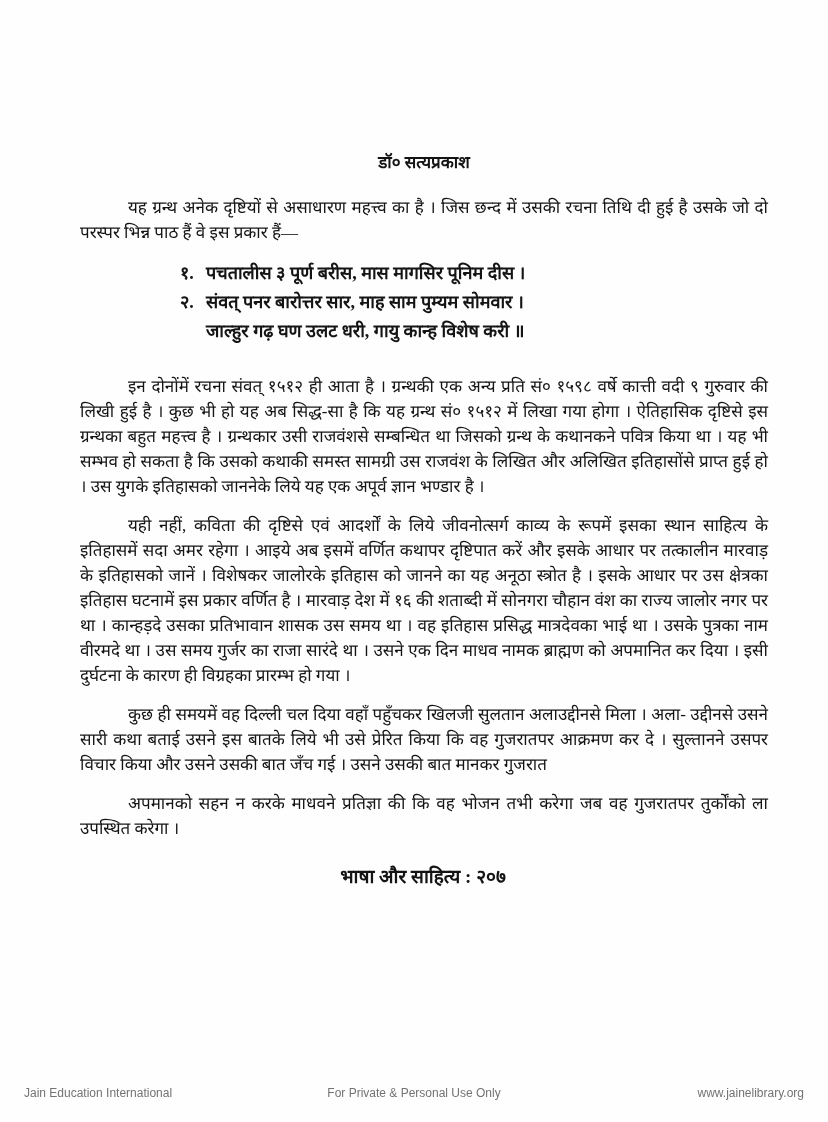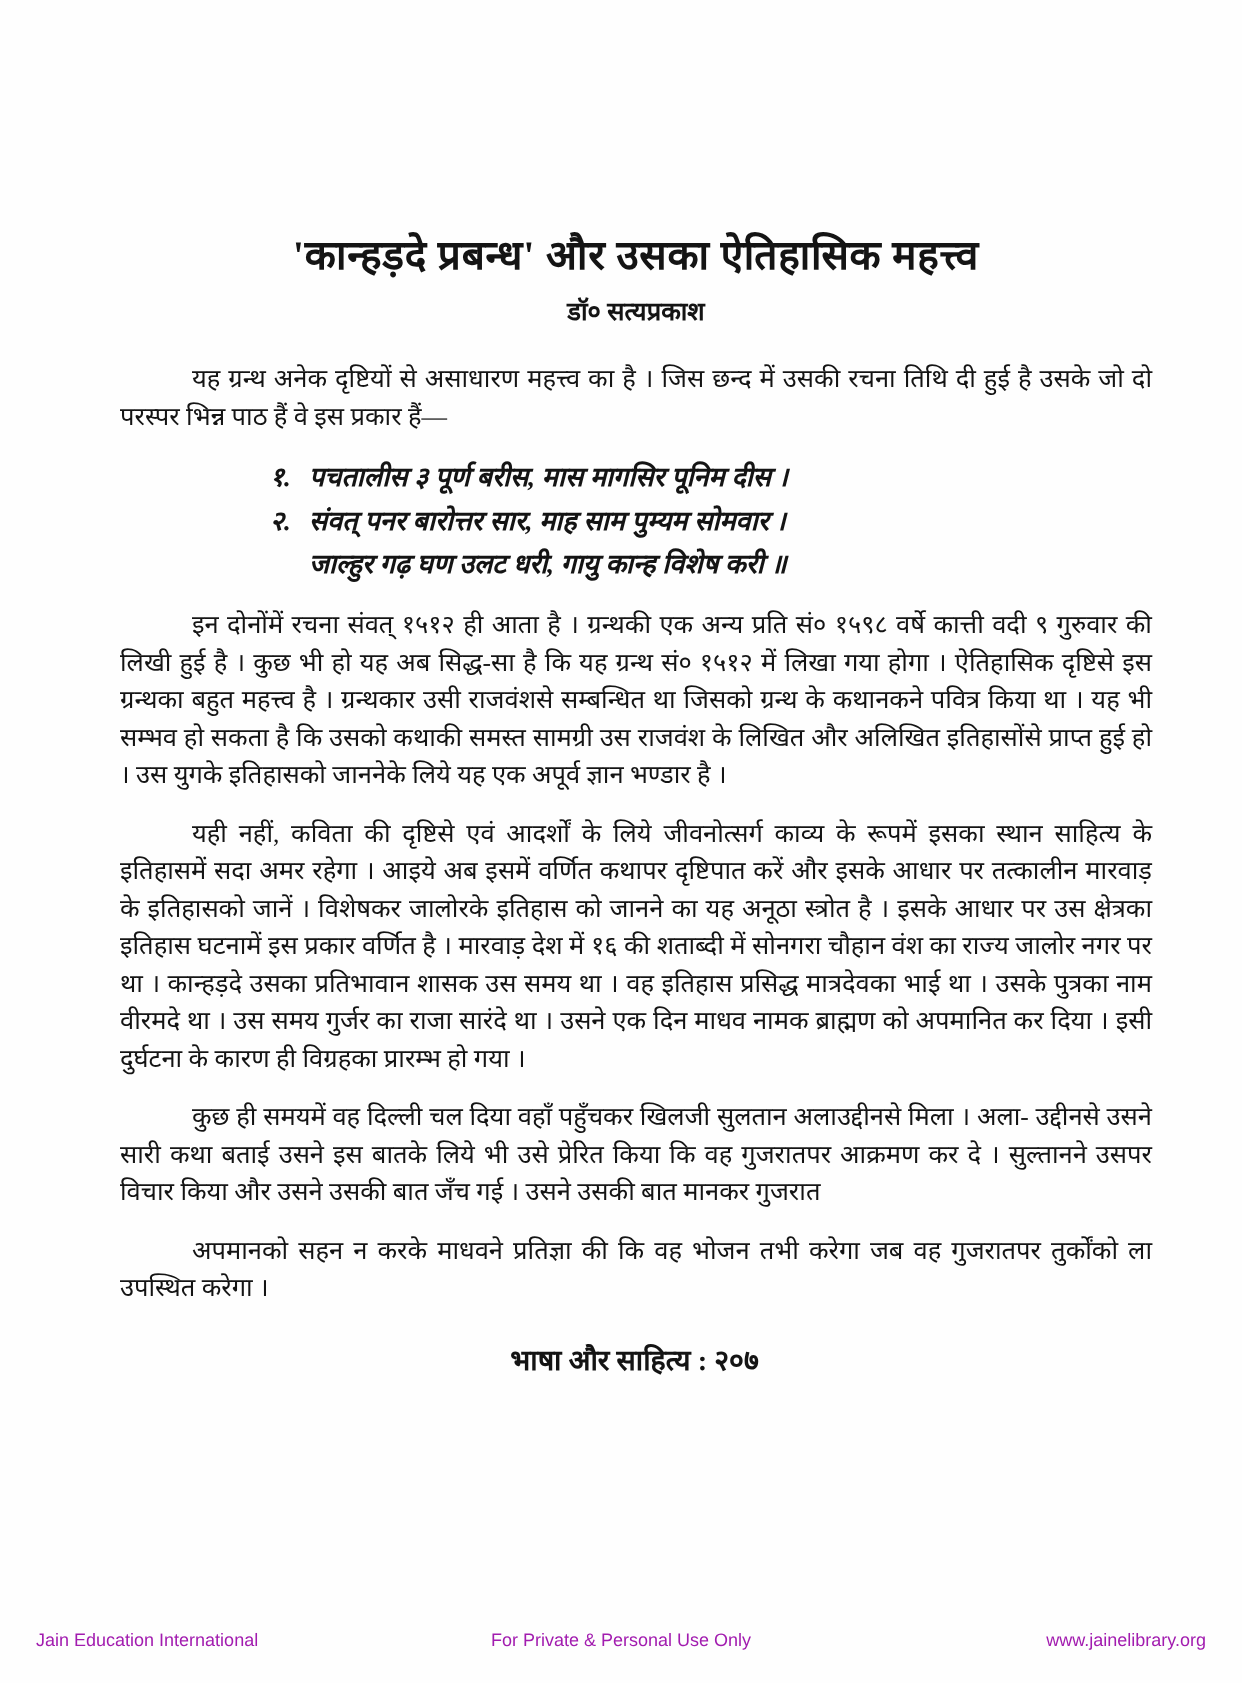--- a/index.html
+++ b/index.html
@@ -37,25 +37,24 @@
     margin: 0 0 22px 0;
   }
   .para {
     font-size: 17px;
     line-height: 25px;
     text-align: justify;
     text-indent: 48px;
     margin: 0 0 14px 0;
   }
   .verse-block {
-    margin: 6px 0 13px 100px;
+    margin: 6px 0 28px 100px;
     font-size: 18px;
     line-height: 29px;
     font-weight: bold;
-    font-style: italic;
   }
   .verse-line {
     white-space: nowrap;
   }
   .verse-num {
     display: inline-block;
     width: 26px;
   }
   .verse-cont {
     padding-left: 26px;
@@ -71,35 +70,34 @@
     position: absolute;
     left: 0;
     right: 0;
     bottom: 22px;
     display: flex;
     justify-content: space-between;
     align-items: flex-start;
     padding: 0 24px;
     font-family: "Liberation Sans", "DejaVu Sans", sans-serif;
     font-size: 12px;
-    color: #a21caf;
+    color: #737373;
   }
   .bottom-bar .center {
     position: absolute;
     left: 50%;
     transform: translateX(-50%);
   }
 </style>
 </head>
 <body>
 
 <div class="page">
   <div class="content">
 
-    <h1 class="doc-title">'कान्हड़दे प्रबन्ध' और उसका ऐतिहासिक महत्त्व</h1>
     <div class="doc-author">डॉ० सत्यप्रकाश</div>
 
 
     <p class="para">यह ग्रन्थ अनेक दृष्टियों से असाधारण महत्त्व का है । जिस छन्द में उसकी रचना तिथि दी हुई है उसके जो दो परस्पर भिन्न पाठ हैं वे इस प्रकार हैं—</p>
 
     <div class="verse-block">
       <div class="verse-line">
         <span class="verse-num">१.</span><span>पचतालीस ३ पूर्ण बरीस, मास मागसिर पूनिम दीस ।</span>
       </div>
       <div class="verse-line">

